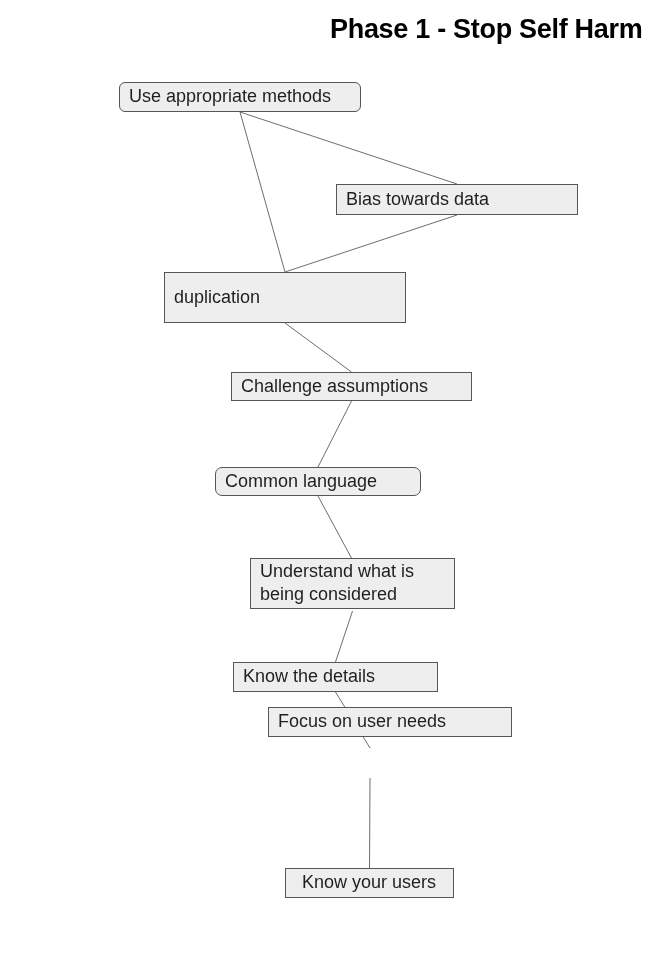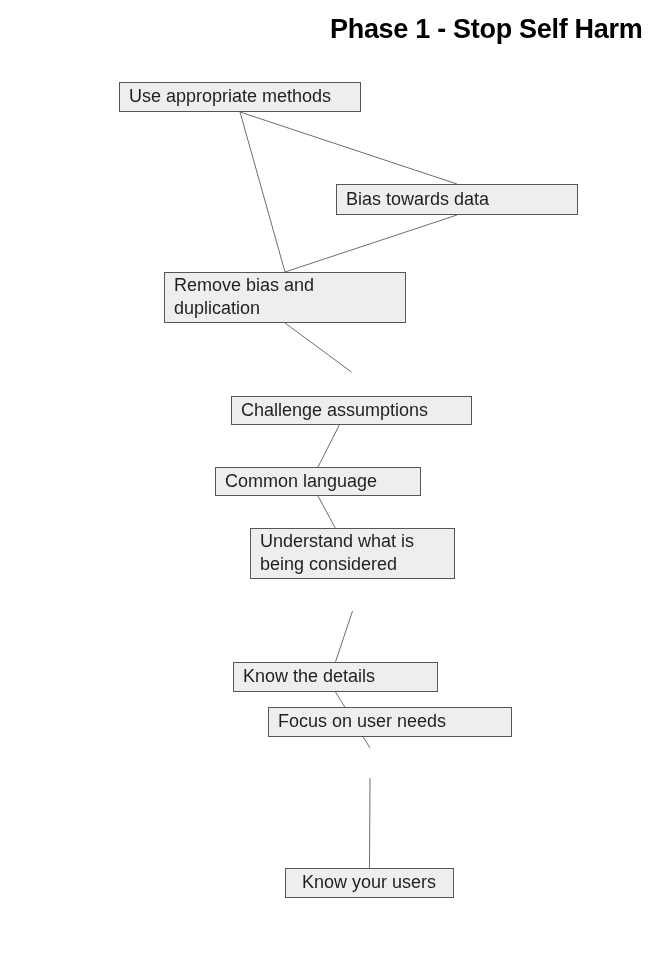--- a/index.html
+++ b/index.html
@@ -56,37 +56,36 @@
       <line x1="240" y1="112" x2="285" y2="272" stroke="#6e6e6e" stroke-width="1"></line>
       <line x1="457" y1="215" x2="285" y2="272" stroke="#6e6e6e" stroke-width="1"></line>
       <line x1="285" y1="323" x2="351.5" y2="372" stroke="#6e6e6e" stroke-width="1"></line>
       <line x1="351.5" y1="401" x2="318" y2="467" stroke="#6e6e6e" stroke-width="1"></line>
       <line x1="318" y1="496" x2="352.5" y2="560" stroke="#6e6e6e" stroke-width="1"></line>
       <line x1="352.5" y1="611" x2="335.5" y2="662" stroke="#6e6e6e" stroke-width="1"></line>
       <line x1="335.5" y1="692" x2="370" y2="748" stroke="#6e6e6e" stroke-width="1"></line>
       <line x1="370" y1="778" x2="369.5" y2="868" stroke="#6e6e6e" stroke-width="1"></line>
     </svg>
   <div>
-      <div class="node" style="left: 119px; top: 82px; width: 242px; height: 30px;">
+      <div class="node" style="left: 119px; top: 82px; width: 242px; height: 30px; border-radius: 6px;">
         <div class="node-line">Use appropriate methods</div>
       </div>
       <div class="node" style="left: 336px; top: 184px; width: 242px; height: 31px;">
         <div class="node-line">Bias towards data</div>
       </div>
       <div class="node" style="left: 164px; top: 272px; width: 242px; height: 51px;">
-        <div class="node-line">Remove bias and</div>
         <div class="node-line">duplication</div>
       </div>
-      <div class="node" style="left: 231px; top: 372px; width: 241px; height: 29px; margin-top: 24px;">
+      <div class="node" style="left: 231px; top: 372px; width: 241px; height: 29px;">
         <div class="node-line">Challenge assumptions</div>
       </div>
-      <div class="node" style="left: 215px; top: 467px; width: 206px; height: 29px;">
+      <div class="node" style="left: 215px; top: 467px; width: 206px; height: 29px; border-radius: 7px;">
         <div class="node-line">Common language</div>
       </div>
-      <div class="node" style="left: 250px; top: 528px; width: 205px; height: 51px;">
+      <div class="node" style="left: 250px; top: 558px; width: 205px; height: 51px;">
         <div class="node-line">Understand what is</div>
         <div class="node-line">being considered</div>
       </div>
       <div class="node" style="left: 233px; top: 662px; width: 205px; height: 30px;">
         <div class="node-line">Know the details</div>
       </div>
       <div class="node" style="left: 268px; top: 707px; width: 244px; height: 30px;">
         <div class="node-line">Focus on user needs</div>
       </div>
       <div class="node" style="left: 285px; top: 868px; width: 169px; height: 30px; padding-left: 16px;">

